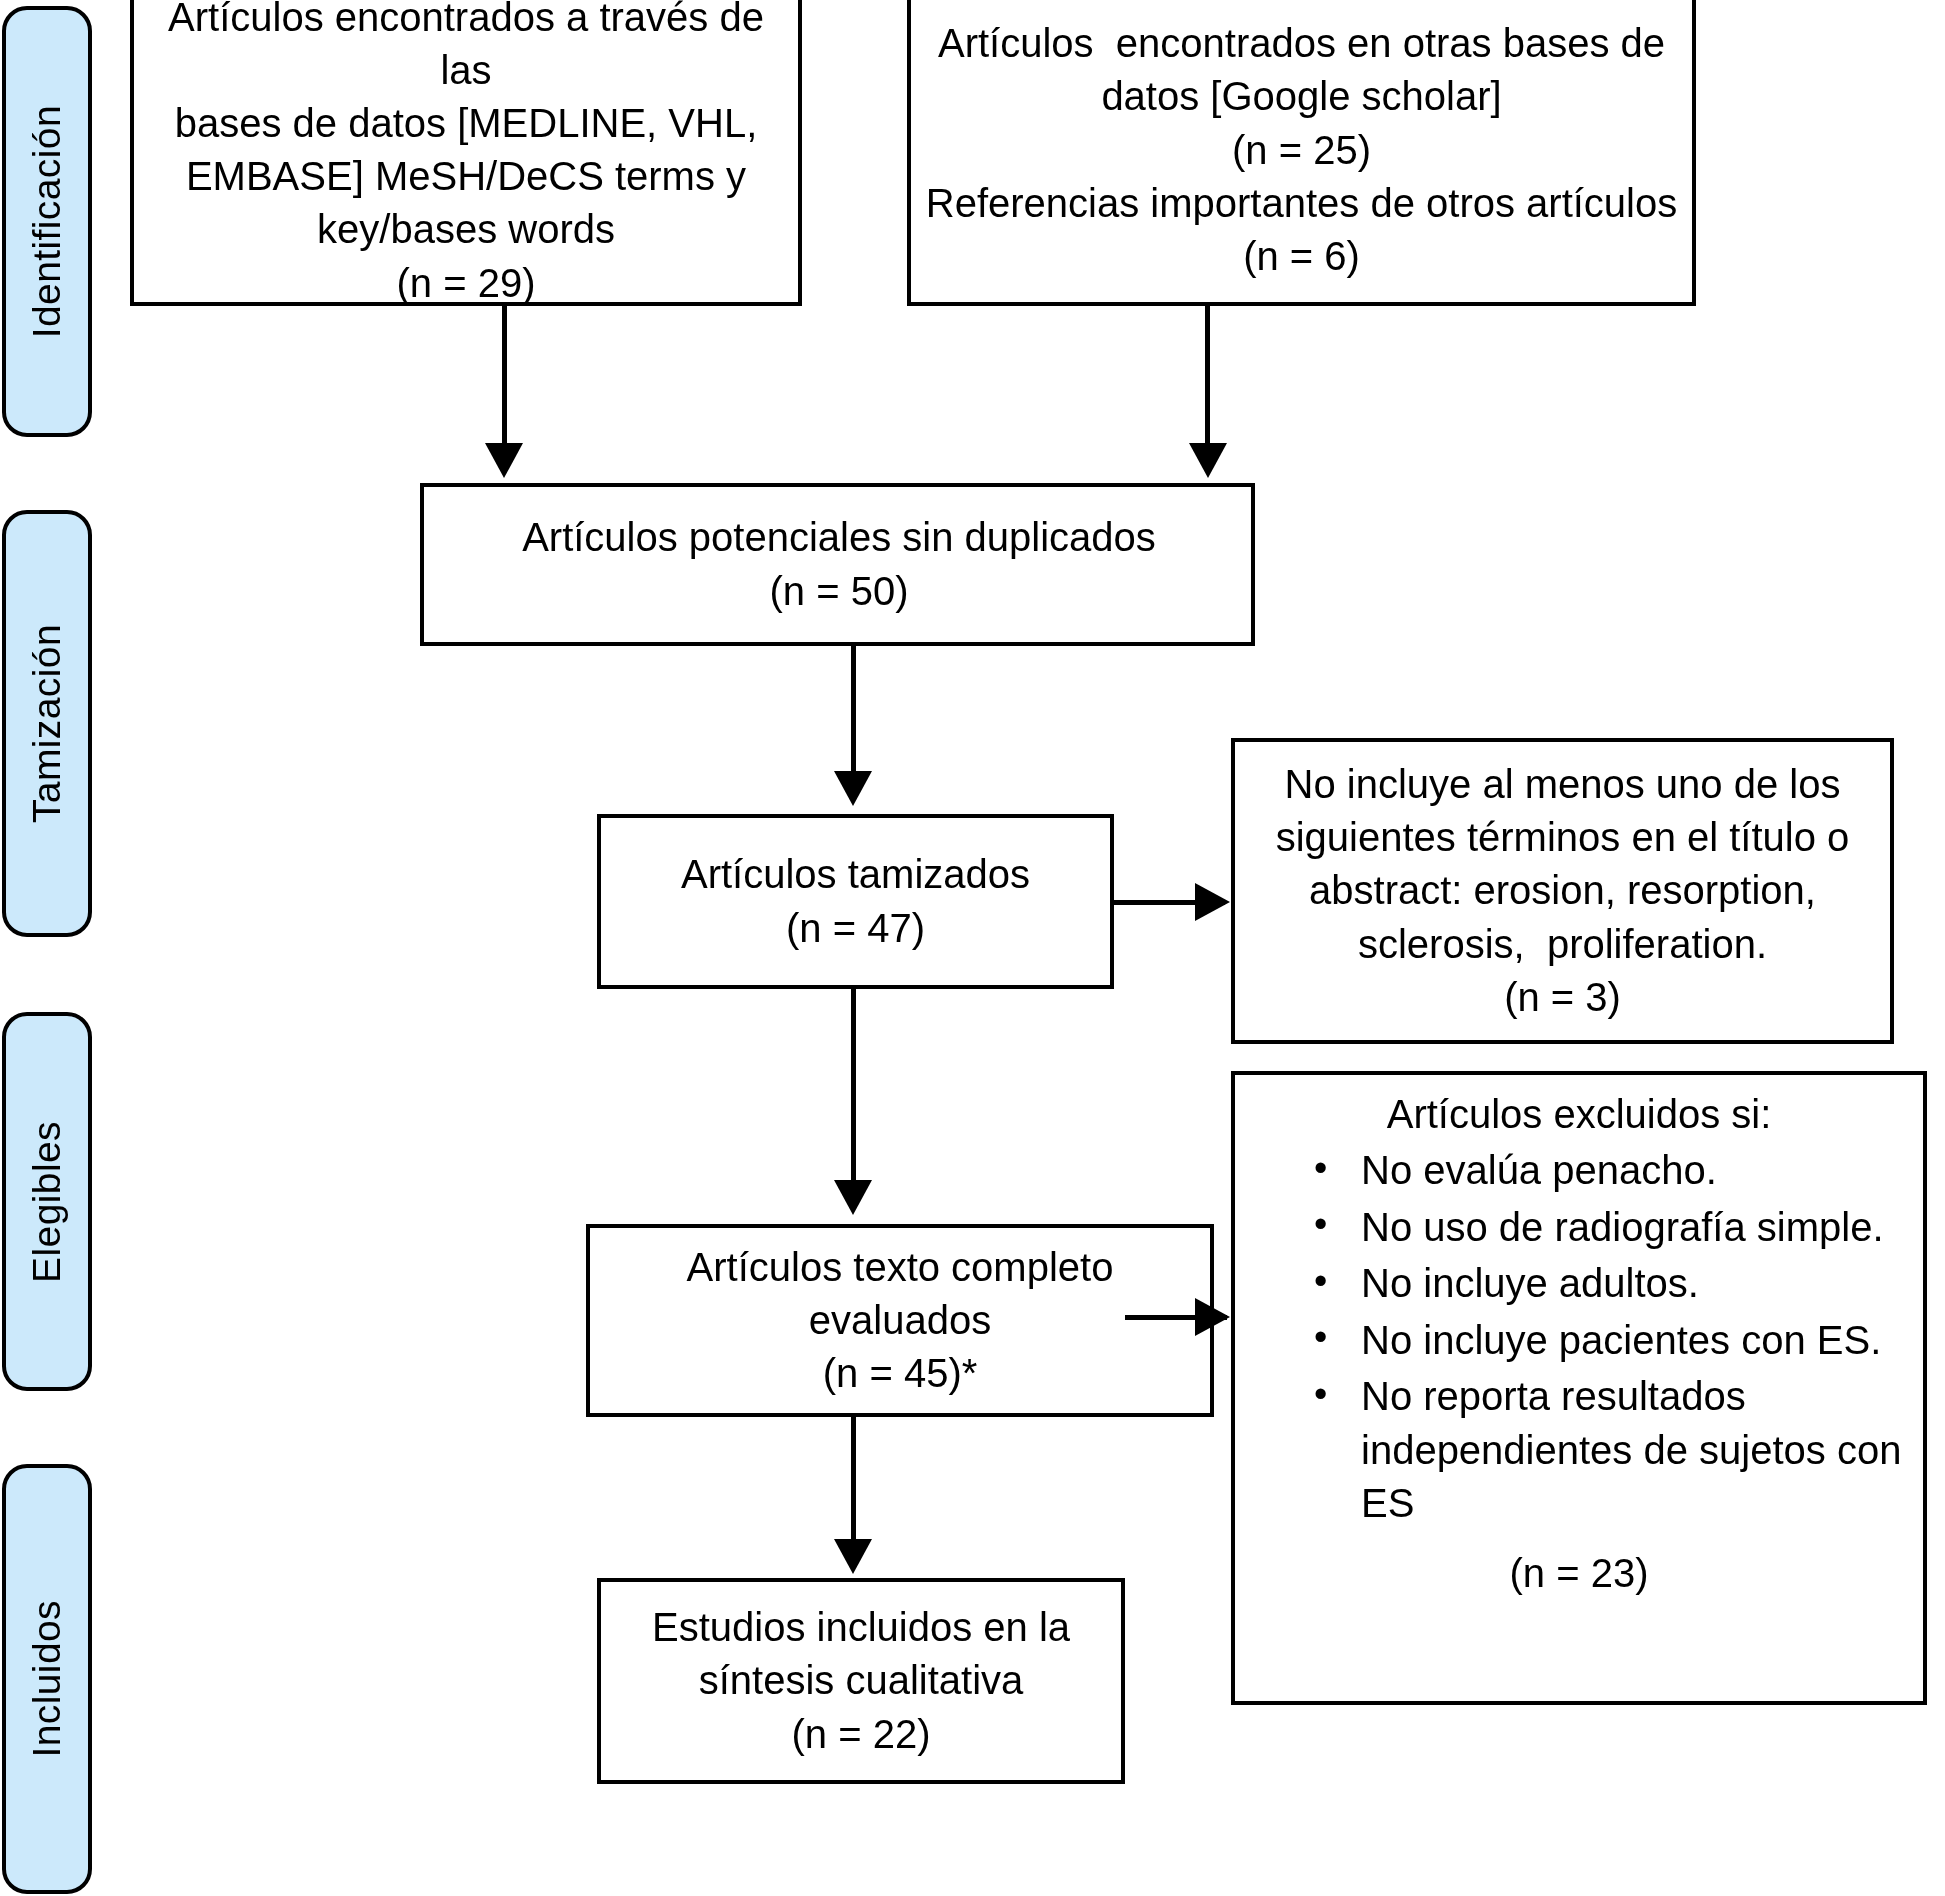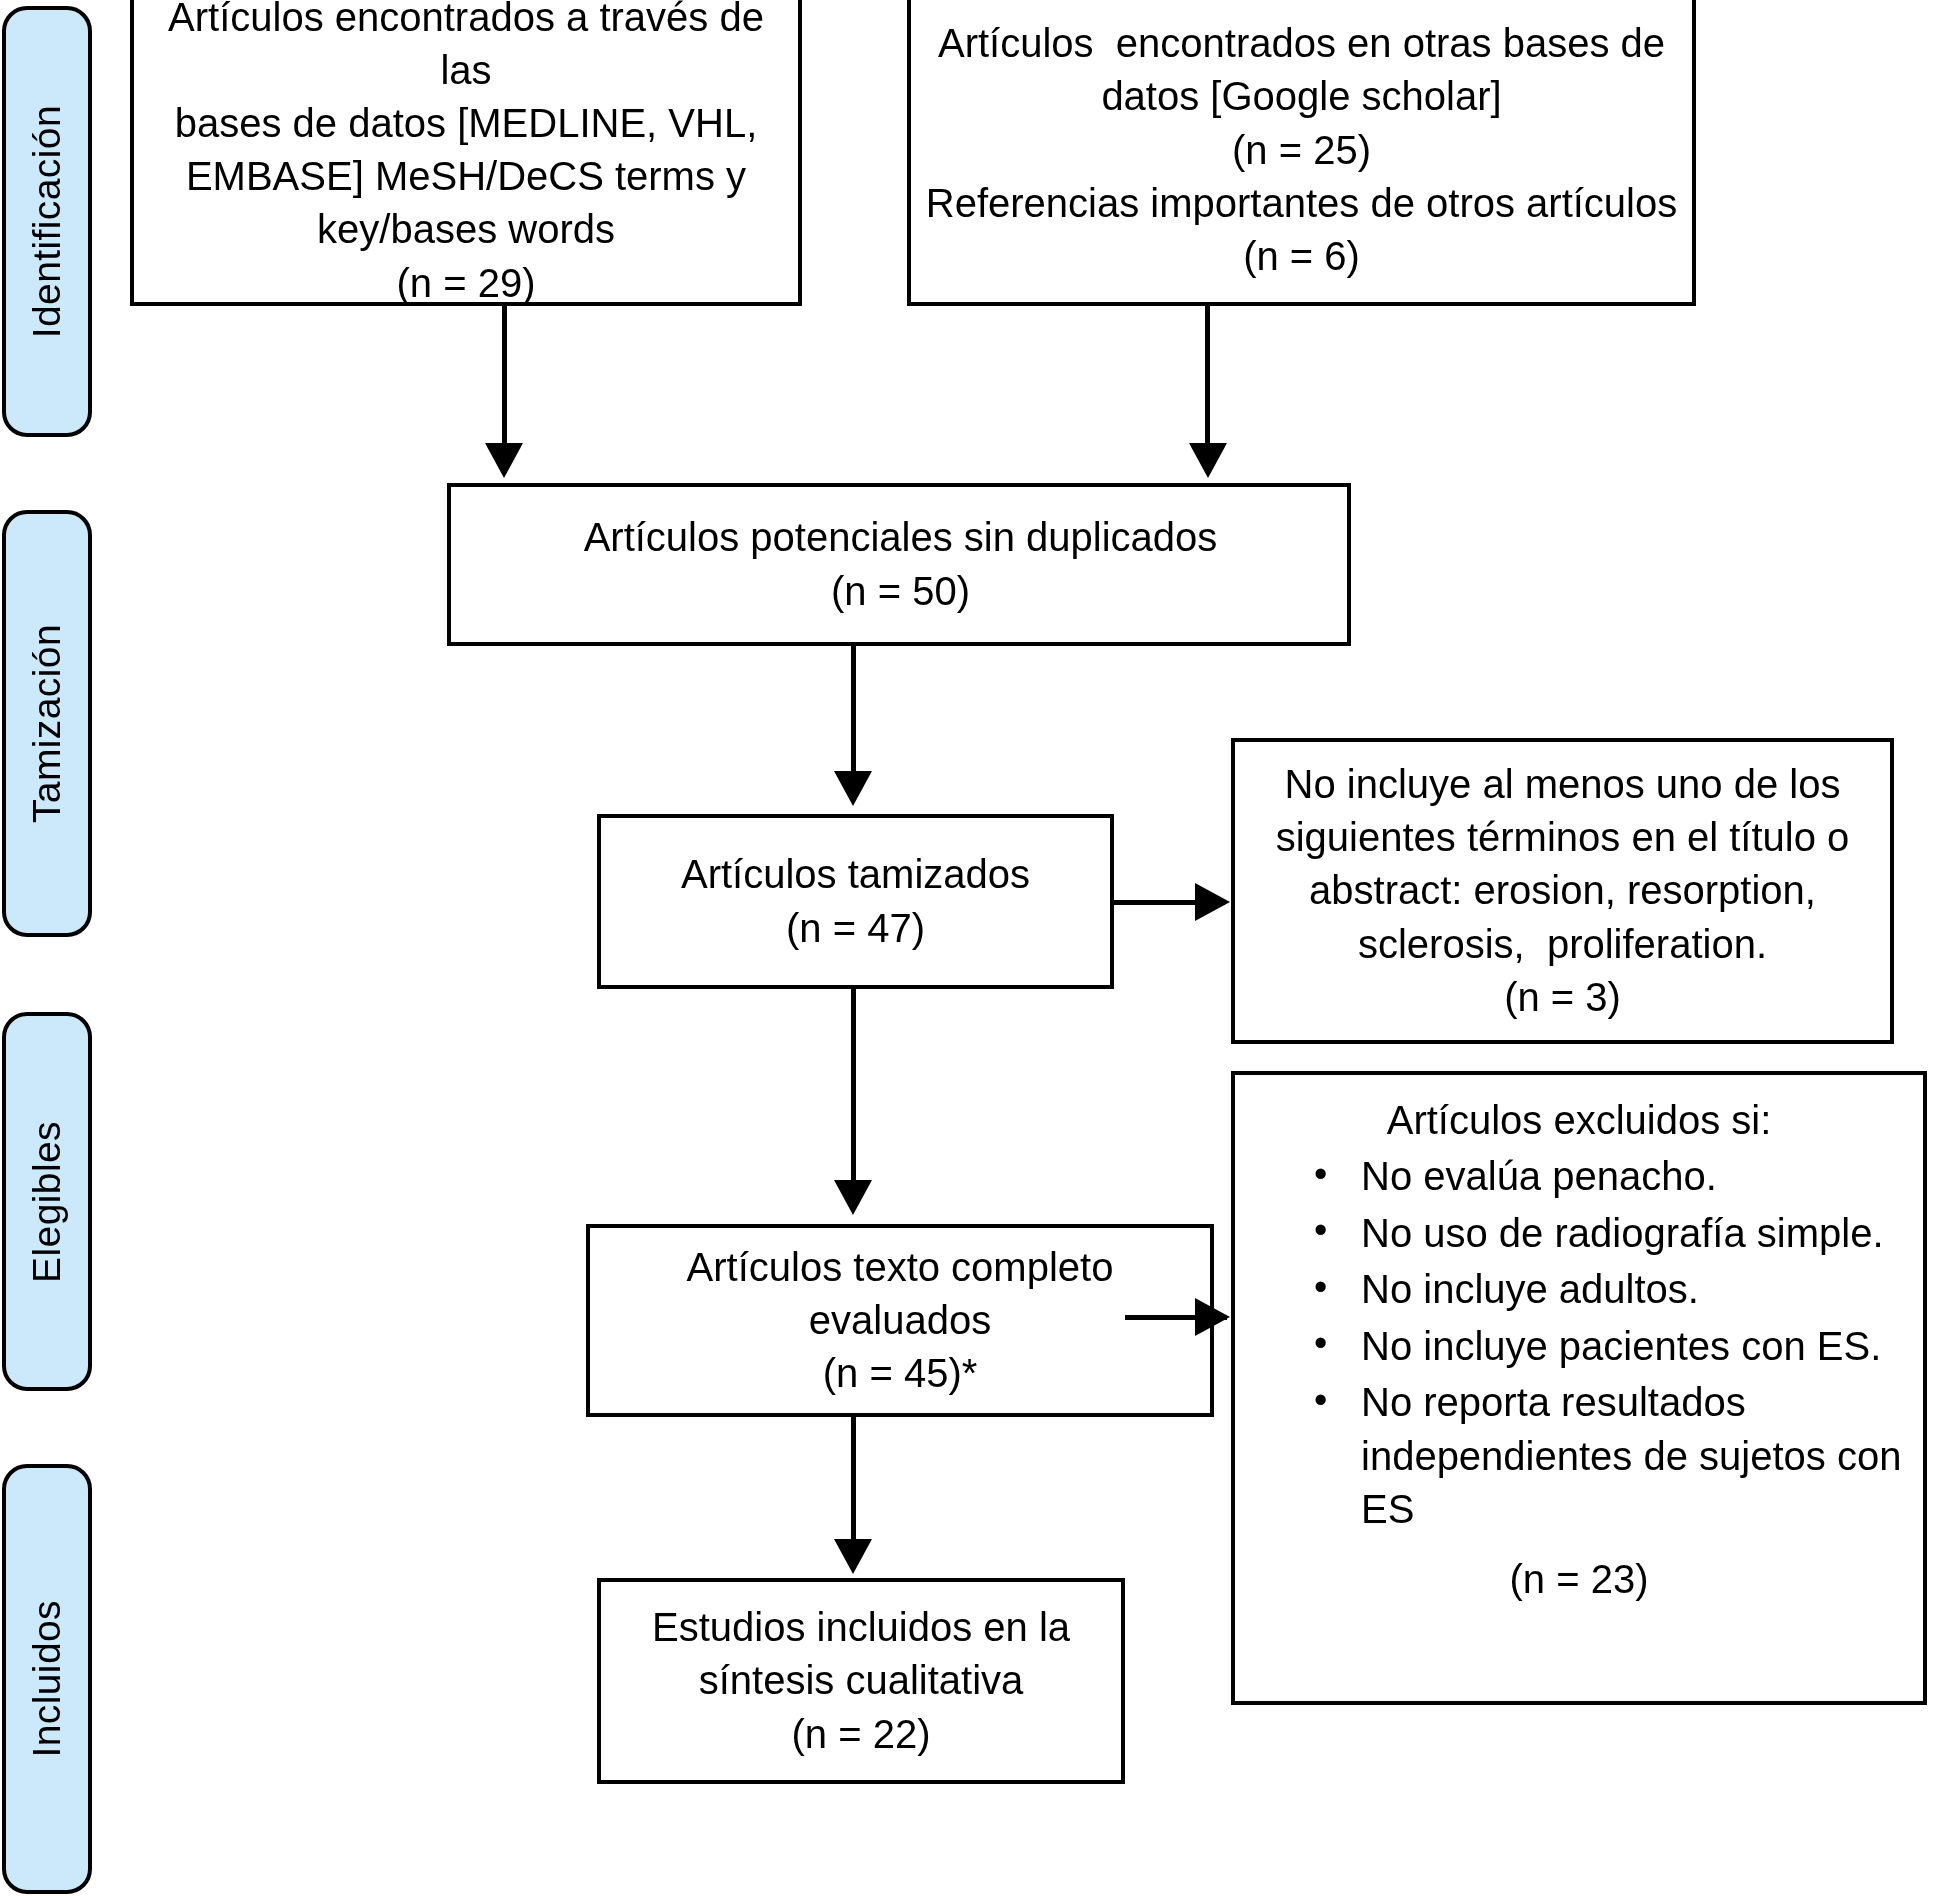--- a/index.html
+++ b/index.html
@@ -52,21 +52,21 @@
     font-size: 40px;
     line-height: 1.33;
     padding: 7.3px 13px;
   }
   .box .line { display: block; white-space: pre-wrap; }
 
   
   .box.listbox {
     justify-content: flex-start;
     align-items: stretch;
-    padding: 19px 16px 16px 16px;
+    padding: 13px 16px 16px 16px;
   }
   .listbox .list-title {
     text-align: center;
     display: block;
     margin-bottom: 2.9px;
   }
   .listbox ul {
     margin: 0;
     padding: 0 0 0 63px;
     list-style: none;
@@ -156,21 +156,21 @@
     <span class="line">Referencias importantes de otros artículos</span>
     <span class="line">(n = 6)</span>
   </div>
 
   <div class="vline" style="left:502px; top:306px; height:142px;"></div>
   <div class="arrow-down" style="left:485px; top:443px;"></div>
 
   <div class="vline" style="left:1205px; top:306px; height:142px;"></div>
   <div class="arrow-down" style="left:1189px; top:443px;"></div>
 
-  <div class="box" style="left:447px; top:483px; width:904px; height:163px;padding-left:16px;">
+  <div class="box" style="left:420px; top:483px; width:835px; height:163px;padding-left:16px;">
     <span class="line">Artículos potenciales sin duplicados</span>
     <span class="line">(n = 50)</span>
   </div>
 
   <div class="vline" style="left:851px; top:646px; height:130px;"></div>
   <div class="arrow-down" style="left:834px; top:771px;"></div>
 
   <div class="box" style="left:597px; top:814px; width:517px; height:175px;">
     <span class="line">Artículos tamizados</span>
     <span class="line">(n = 47)</span>

